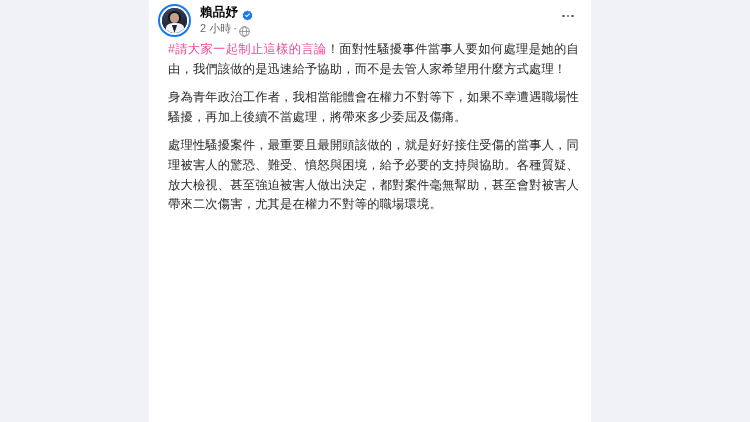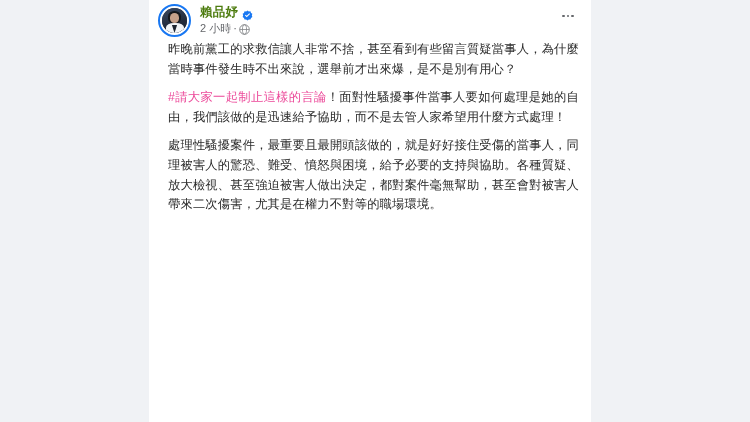--- a/index.html
+++ b/index.html
@@ -112,33 +112,33 @@
   }
   .name-row {
     display: flex;
     align-items: center;
     gap: 4px;
     height: 16px;
   }
   .author-name {
     font-size: 12.5px;
     font-weight: bold;
-    color: #4d7c0f;
+    color: #000000;
     letter-spacing: 0.3px;
     line-height: 16px;
   }
   .verified-badge {
     display: inline-block;
     width: 11px;
     height: 11px;
     flex: 0 0 11px;
   }
   .time-row {
     display: flex;
-    align-items: flex-start;
+    align-items: center;
     gap: 2px;
     margin-top: 1px;
     height: 14px;
   }
   .timestamp {
     font-size: 11px;
     color: #65676b;
     line-height: 14px;
   }
   .dot-sep {
@@ -241,24 +241,24 @@
 
       <div class="menu-dots">
         <i></i>
         <i></i>
         <i></i>
       </div>
     </div>
 
     <div class="post-body">
 
-      <p class="para"><span class="hashtag"></span><span>昨晚前黨工的求救信讓人非常不捨，甚至看到有些留言質疑當事人，為什麼當時事件發生時不出來說，選舉前才出來爆，是不是別有用心？</span></p>
 
       <p class="para"><span class="hashtag">#請大家一起制止這樣的言論</span><span>！面對性騷擾事件當事人要如何處理是她的自由，我們該做的是迅速給予協助，而不是去管人家希望用什麼方式處理！</span></p>
 
 
 
+      <p class="para"><span class="hashtag"></span><span>身為青年政治工作者，我相當能體會在權力不對等下，如果不幸遭遇職場性騷擾，再加上後續不當處理，將帶來多少委屈及傷痛。</span></p>
 
       <p class="para"><span class="hashtag"></span><span>處理性騷擾案件，最重要且最開頭該做的，就是好好接住受傷的當事人，同理被害人的驚恐、難受、憤怒與困境，給予必要的支持與協助。各種質疑、放大檢視、甚至強迫被害人做出決定，都對案件毫無幫助，甚至會對被害人帶來二次傷害，尤其是在權力不對等的職場環境。</span></p>
 
     </div>
   </div>
 </div>
 
 </body></html>

